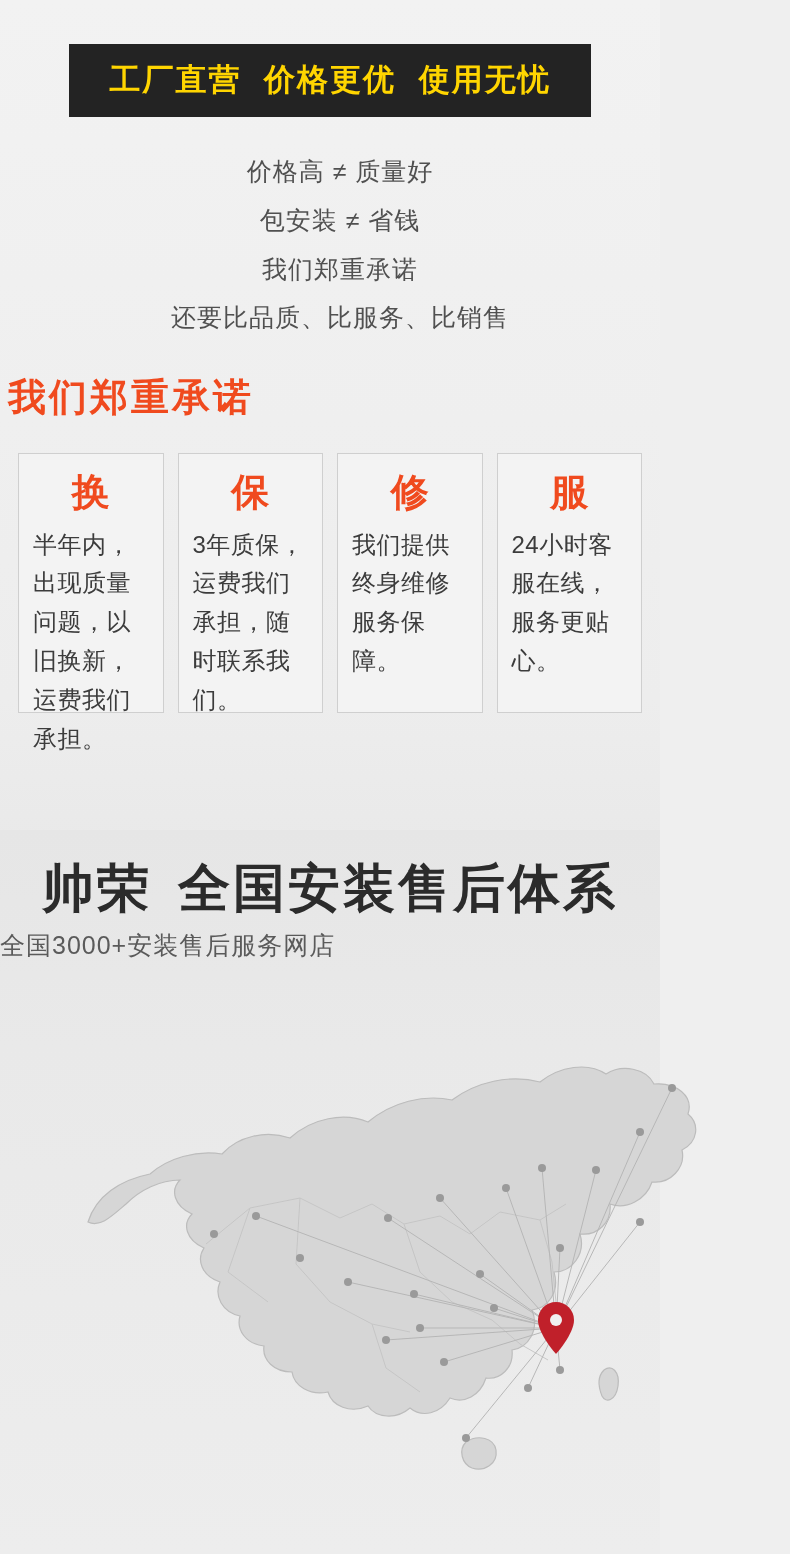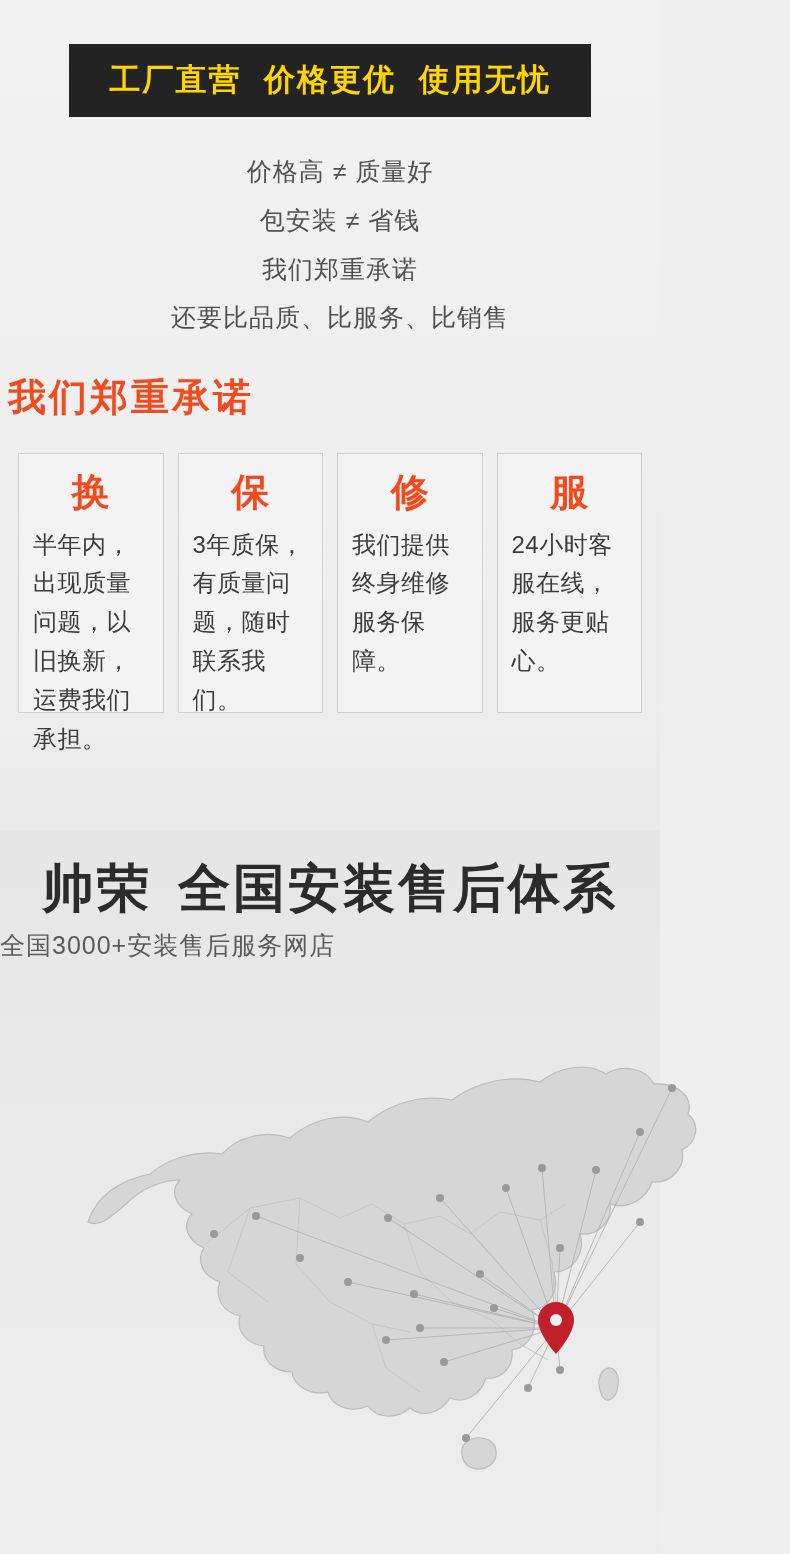--- a/index.html
+++ b/index.html
@@ -146,21 +146,21 @@
 
   <div class="promise-title">我们郑重承诺</div>
 
   <div class="cards">
     <div class="card">
       <div class="card-char">换</div>
       <div class="card-text">半年内，出现质量问题，以旧换新，运费我们承担。</div>
     </div>
     <div class="card">
       <div class="card-char">保</div>
-      <div class="card-text">3年质保，有质量问题，随时联系我们。</div>
+      <div class="card-text">3年质保，运费我们承担，随时联系我们。</div>
     </div>
     <div class="card">
       <div class="card-char">修</div>
       <div class="card-text">我们提供终身维修服务保障。</div>
     </div>
     <div class="card">
       <div class="card-char">服</div>
       <div class="card-text">24小时客服在线，服务更贴心。</div>
     </div>
   </div>

